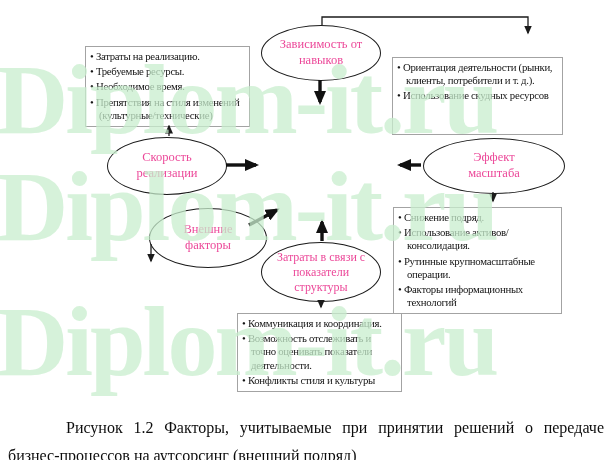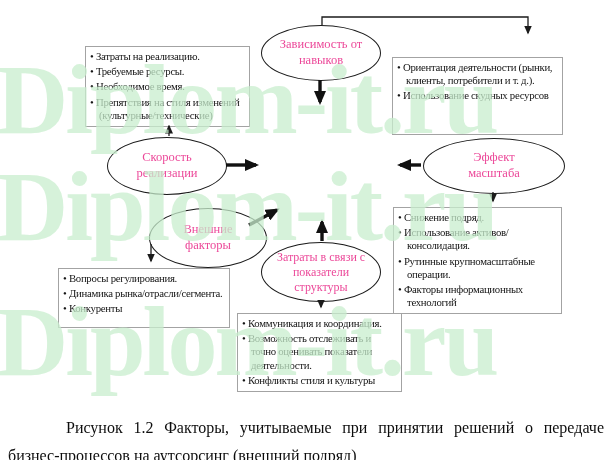--- a/index.html
+++ b/index.html
@@ -78,27 +78,20 @@
     </ul>
   </div>
 
   <div class="fbox box-tr">
     <ul>
       <li>Ориентация деятельности (рынки, клиенты, потребители и т. д.).</li>
       <li>Использование скудных ресурсов</li>
     </ul>
   </div>
 
-  <div class="fbox box-bl">
-    <ul>
-      <li>Вопросы регулирования.</li>
-      <li>Динамика рынка/отрасли/сегмента.</li>
-      <li>Конкуренты</li>
-    </ul>
-  </div>
 
   <div class="fbox box-bc">
     <ul>
       <li>Коммуникация и координация.</li>
       <li>Возможность отслеживать и точно оценивать показатели деятельности.</li>
       <li>Конфликты стиля и культуры</li>
     </ul>
   </div>
 
   <div class="fbox box-br">

